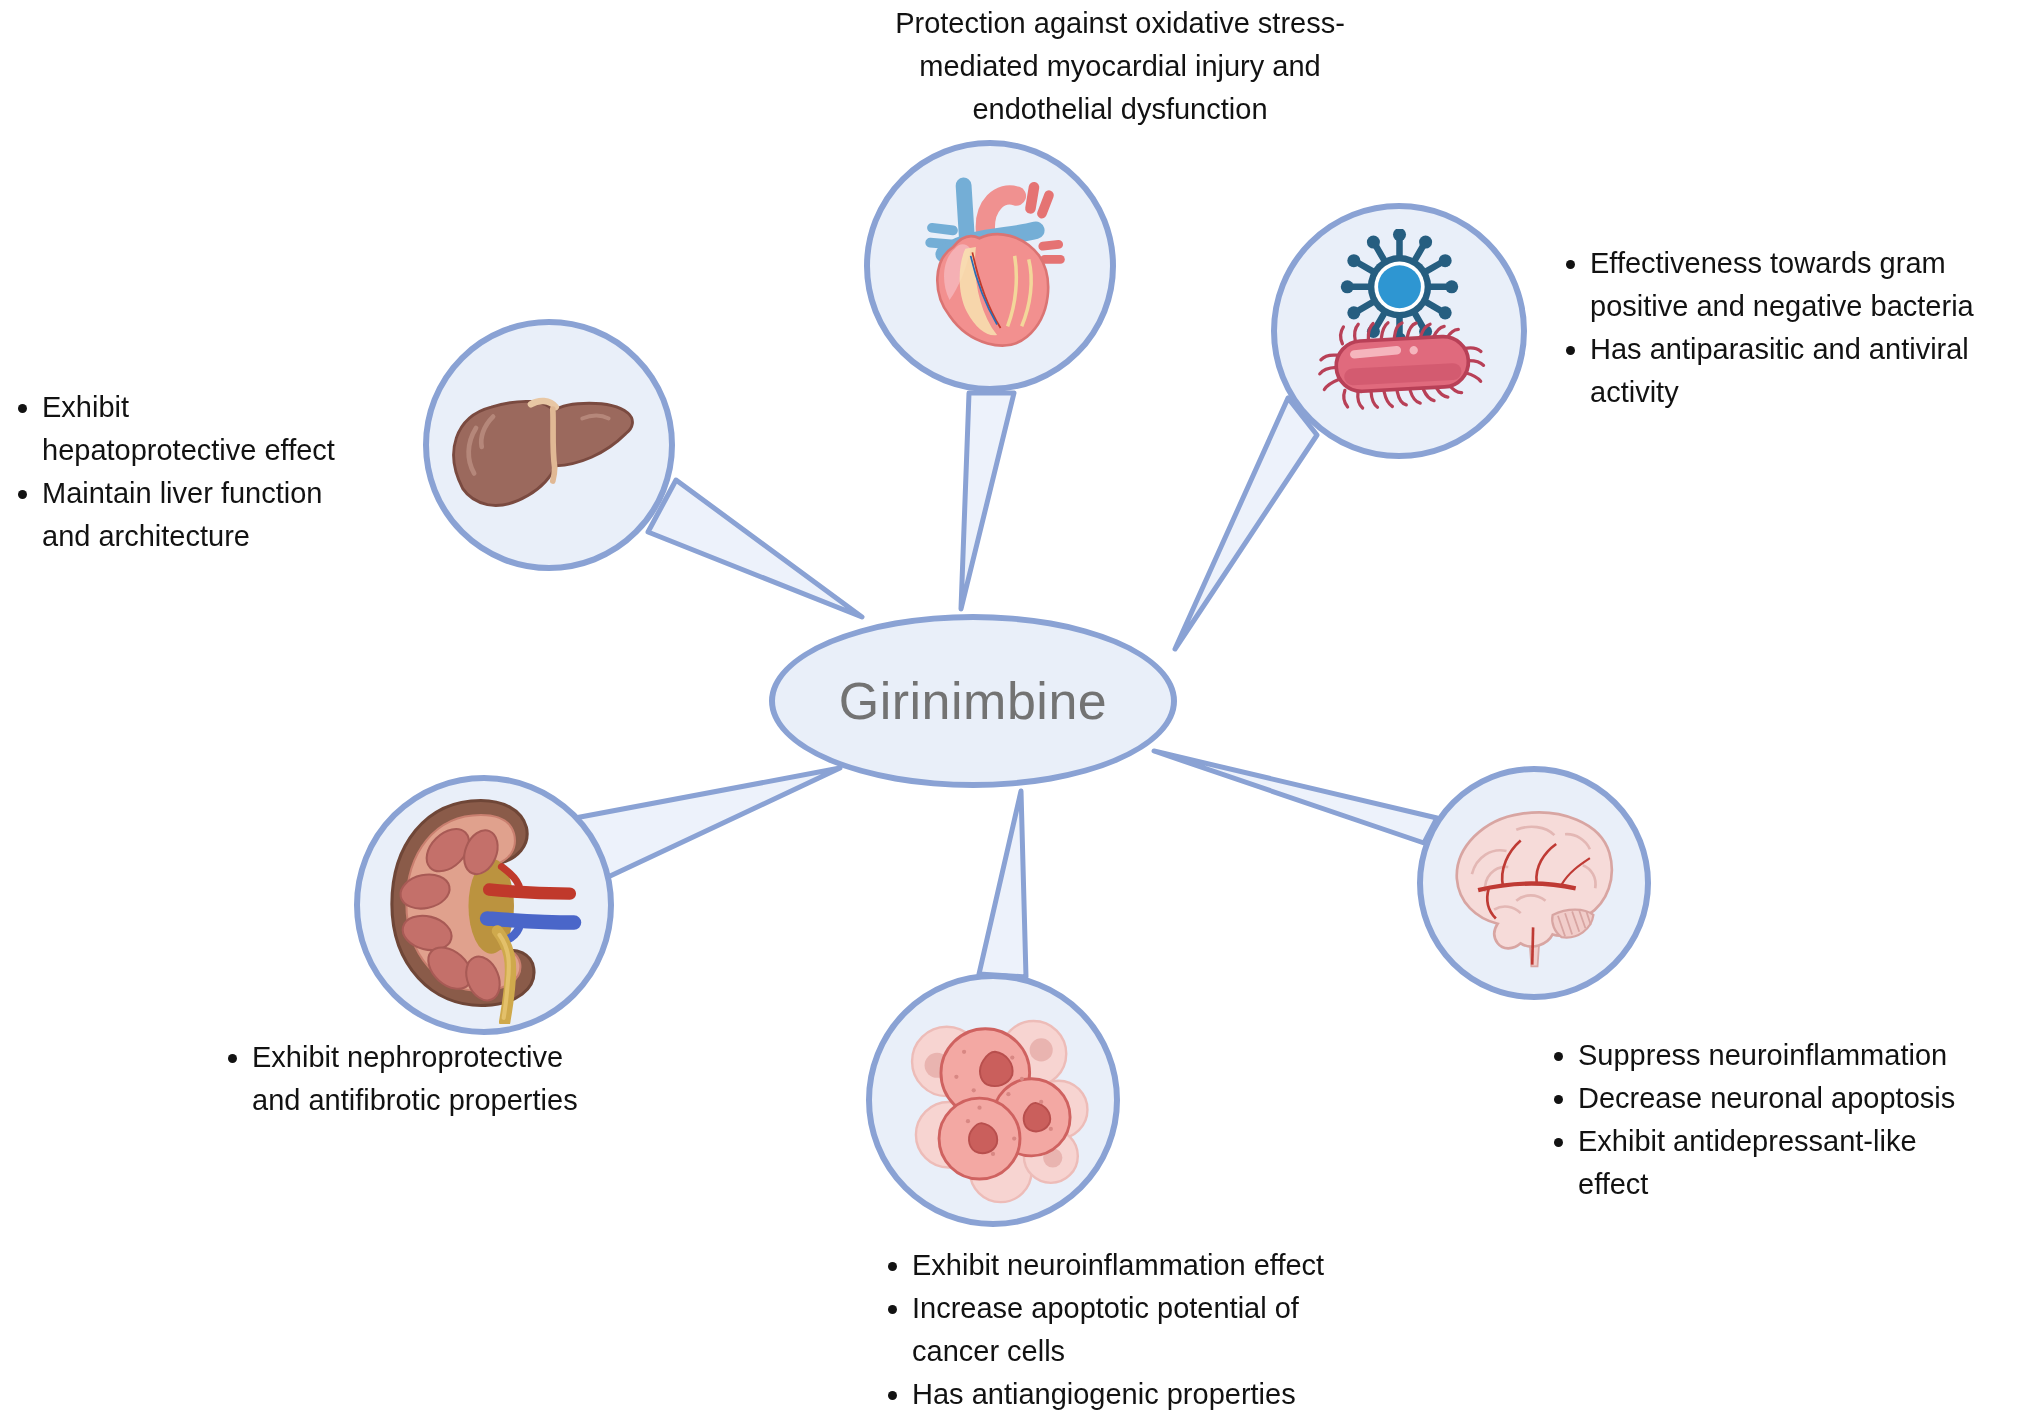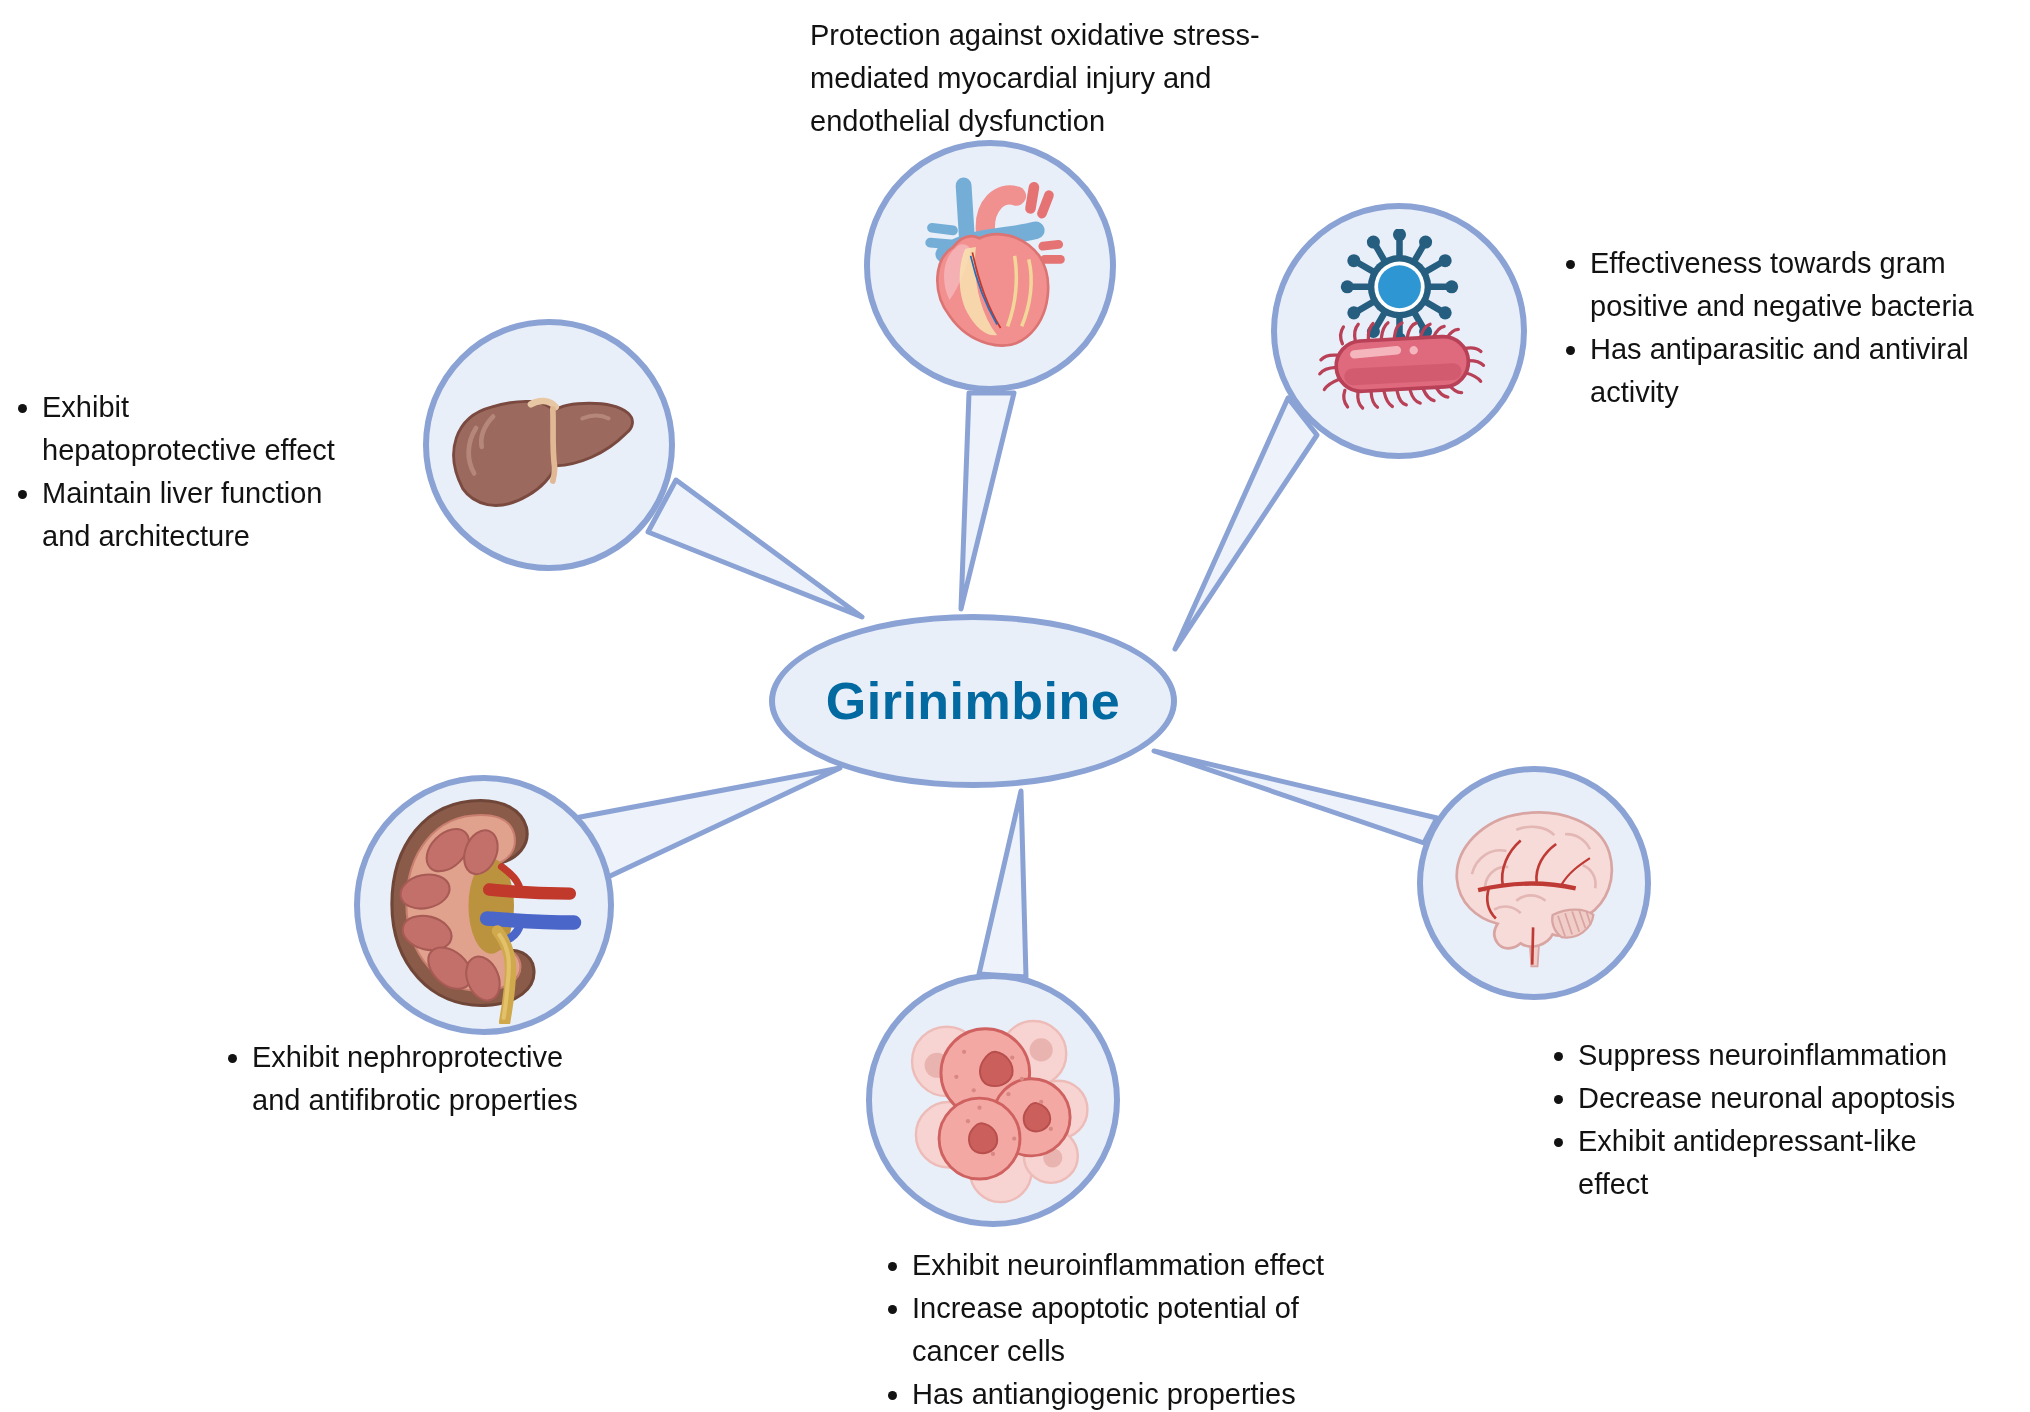--- a/index.html
+++ b/index.html
@@ -12,21 +12,21 @@
     position:absolute;z-index:2;border-radius:50%;
     background:#e9eff9;border:6px solid #8aa2d4;
     display:flex;align-items:center;justify-content:center;
     box-sizing:border-box;
   }
   .center-ellipse{
     position:absolute;z-index:3;left:769px;top:614px;width:408px;height:174px;
     background:#e9eff9;border:6px solid #8aa2d4;border-radius:50%;
     display:flex;align-items:center;justify-content:center;box-sizing:border-box;
   }
-  .center-label{font-size:52px;font-weight:bold;color:#0369a1;letter-spacing:.5px;}
+  .center-label{font-size:52px;font-weight:normal;color:#737373;letter-spacing:.5px;}
   .txt{position:absolute;z-index:4;font-size:29px;line-height:43px;color:#121212;}
   .caption{white-space:pre-line;}
   ul.blist{margin:0;padding-left:40px;}
   ul.blist li{white-space:pre-line;margin:0;padding:0;}
 </style>
 </head>
 <body>
 
 <div class="canvas">
 
@@ -191,21 +191,21 @@
         <path d="M64,106 C60,120 64,132 72,140" stroke-width="3"></path>
         <path d="M114,150 L113,192" stroke-width="3"></path>
       </g>
     </svg>
   </div>
 
   <div class="center-ellipse">
     <span class="center-label">Girinimbine</span>
   </div>
 
-  <div class="txt caption" style="left:810px;top:14px;width:620px;">Protection against oxidative stress-
+  <div class="txt caption" style="left:810px;top:2px;width:620px;text-align:center;">Protection against oxidative stress-
 mediated myocardial injury and
 endothelial dysfunction</div>
 
   <ul class="blist txt" style="left:2px;top:386px;width:380px;">
     <li>Exhibit
 hepatoprotective effect</li>
     <li>Maintain liver function
 and architecture</li>
   </ul>
 

